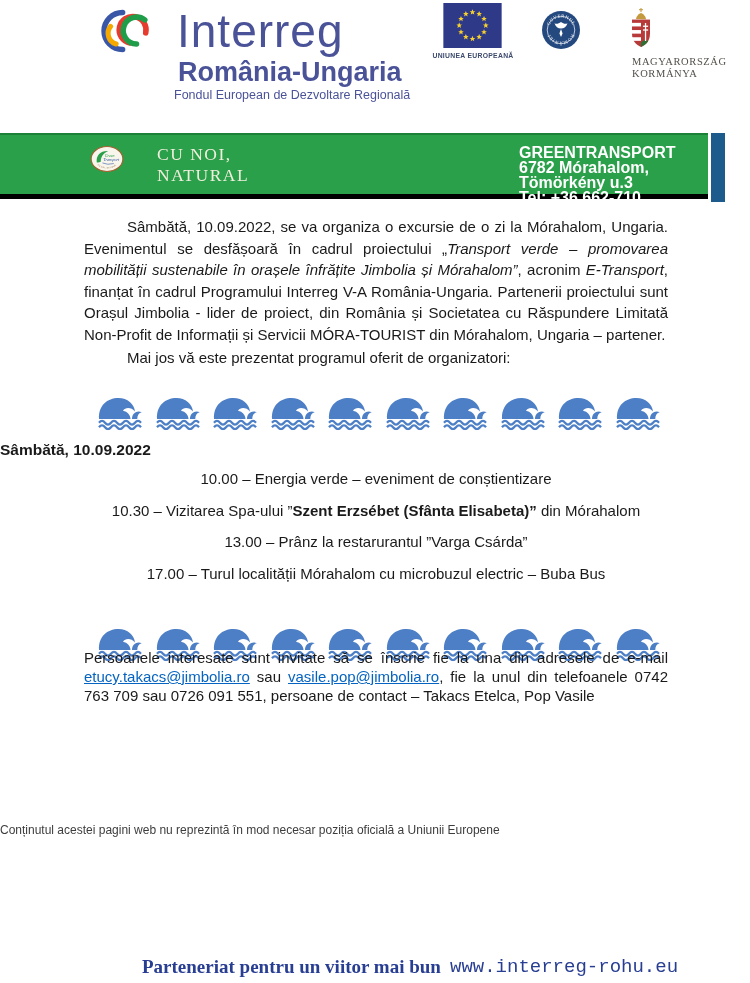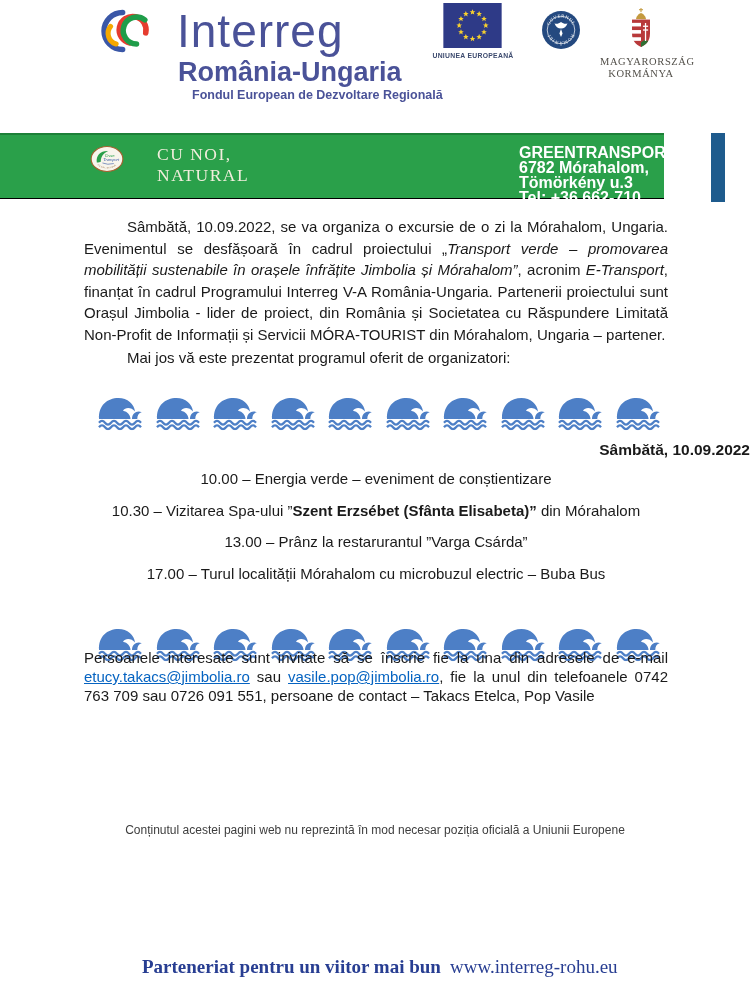--- a/index.html
+++ b/index.html
@@ -8,57 +8,57 @@
     --footer-navy:#283e92; --text-black:#1a1a1a;
   }
   *{margin:0;padding:0;box-sizing:border-box;}
   body{background:#888;font-family:"Liberation Sans",sans-serif;}
   .page{position:relative;width:750px;height:983px;background:#fff;margin:0 auto;overflow:hidden;}
 
   
   .interreg-logo{position:absolute;left:87px;top:6px;width:86px;height:50px;}
   .interreg-title{position:absolute;left:177px;top:8px;font-size:46px;font-weight:400;color:var(--interreg-blue);letter-spacing:1px;line-height:1;}
   .interreg-subtitle{position:absolute;left:178px;top:59px;font-size:27px;font-weight:700;color:var(--interreg-blue);line-height:1;}
-  .interreg-tagline{position:absolute;left:192px;top:88px;font-size:12.5px;font-weight:700;color:var(--interreg-blue);}
+  .interreg-tagline{position:absolute;left:174px;top:88px;font-size:12.5px;font-weight:400;color:var(--interreg-blue);}
   .eu-flag{position:absolute;left:443px;top:3px;width:59px;height:45px;}
   .eu-label{position:absolute;left:423px;top:52px;width:100px;text-align:center;font-size:6.8px;font-weight:700;color:#3c4a6e;letter-spacing:.3px;}
   .ro-seal{position:absolute;left:541px;top:10px;width:40px;height:40px;}
   .hu-block{position:absolute;left:600px;top:4px;width:82px;text-align:center;}
   .hu-arms{width:30px;height:50px;display:block;margin:0 auto;}
-  .hu-label{font-family:"Liberation Serif",serif;font-size:10.5px;color:#53504a;letter-spacing:.6px;line-height:11.5px;margin-top:2px;}
-
-  
-  .banner{position:absolute;left:0;top:133px;width:664px;height:66px;background:var(--banner-green);border-top:2px solid #1d8038;border-bottom:1px solid #000000;}
+  .hu-label{font-family:"Liberation Serif",serif;font-size:10.5px;color:#53504a;letter-spacing:.6px;line-height:11.5px;margin-top:2px;margin-left:32px;}
+
+  
+  .banner{position:absolute;left:0;top:133px;width:725px;height:66px;background:var(--banner-green);border-top:2px solid #1d8038;border-bottom:5px solid #000000;}
   .gt-logo{position:absolute;left:90px;top:8px;width:34px;height:32px;}
   .banner-slogan{position:absolute;left:157px;top:9px;font-family:"Liberation Serif",serif;font-size:17.5px;line-height:21px;color:#f2eedd;letter-spacing:1.5px;}
   .banner-contact{position:absolute;left:519px;top:10px;color:#fff;font-size:16px;font-weight:700;line-height:15px;}
   .banner-contact .rich-link, .banner .rich-link{color:#fff;}
   .stripe-w1{position:absolute;left:708px;top:-2px;width:3px;height:69px;background:#fff;}
   .stripe-b{position:absolute;left:711px;top:-2px;width:14px;height:69px;background:var(--stripe-blue);}
   .stripe-w2{position:absolute;left:725px;top:-2px;width:3px;height:69px;background:#fff;}
 
   
   .para1{position:absolute;left:84px;top:216px;width:584px;font-size:15px;line-height:21.5px;text-align:justify;text-indent:43px;color:var(--text-black);}
   .intro-line{position:absolute;left:84px;top:349px;width:584px;font-size:15px;color:var(--text-black);text-indent:43px;}
   .wave-row{position:absolute;left:96px;width:566px;height:42px;display:flex;justify-content:space-between;align-items:flex-end;}
   .wave-row-1{top:392px;}
   .wave-row-2{top:623px;}
   .wave{width:48px;height:42px;color:var(--wave-blue);}
-  .program-title{position:absolute;left:0;top:441px;width:750px;text-align:right;font-size:15.5px;font-weight:700;color:var(--text-black);}
+  .program-title{position:absolute;left:0;top:441px;width:750px;text-align:left;font-size:15.5px;font-weight:700;color:var(--text-black);}
   .program-list{position:absolute;left:84px;top:468px;width:584px;}
   .program-item{font-size:15px;line-height:22px;margin-bottom:9.5px;color:var(--text-black);text-align:center;}
   .contact-para{position:absolute;left:84px;top:648px;width:584px;font-size:15px;line-height:19px;text-align:justify;color:var(--text-black);}
   .rich-i{font-style:italic;}
   .rich-b{font-weight:700;}
   a.rich-link{color:var(--link-blue);text-decoration:underline;cursor:pointer;}
-  .disclaimer{position:absolute;left:0;top:823px;width:750px;text-align:center;font-size:12px;color:#3d3d3d;}
+  .disclaimer{position:absolute;left:0;top:823px;width:750px;font-size:12px;color:#3d3d3d;}
 
   
   .footer-slogan{position:absolute;left:142px;top:956px;font-family:"Liberation Serif",serif;font-size:19px;color:var(--footer-navy);font-weight:bold;}
-  .footer-site{position:absolute;left:450px;top:956px;font-family:Liberation Serif, serif;font-size:19px;color:var(--footer-navy);}
+  .footer-site{position:absolute;left:450px;top:956px;font-family:Liberation Mono, monospace;font-size:19px;color:var(--footer-navy);}
 </style>
 </head>
 <body>
 
 <svg width="0" height="0" style="position:absolute" aria-hidden="true">
   <defs>
     <symbol id="wave-sym" viewBox="0 0 64 46">
       <path fill="currentColor" d="M4 31 C3 13 15 3 30 3 c12 0 21 8 22 18 c-5 -6 -13 -6 -16 -1 c6 1 10 6 10 11 L4 31 Z"></path>
       <path fill="currentColor" d="M48 31 c0 -8 7 -12 13 -9 c-4 1 -6 4 -6 9 Z"></path>
       <path d="M4 36 q4 -5 8 0 t8 0 t8 0 t8 0 t8 0 t8 0 t8 0" stroke="currentColor" stroke-width="3" fill="none"></path>

